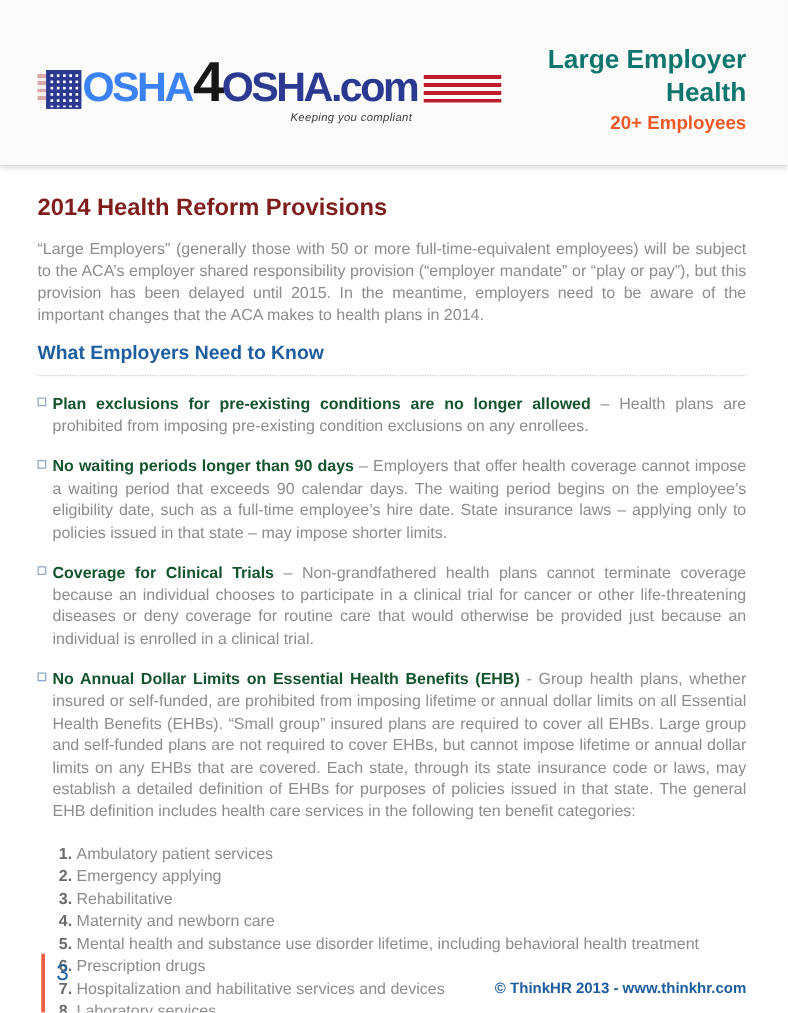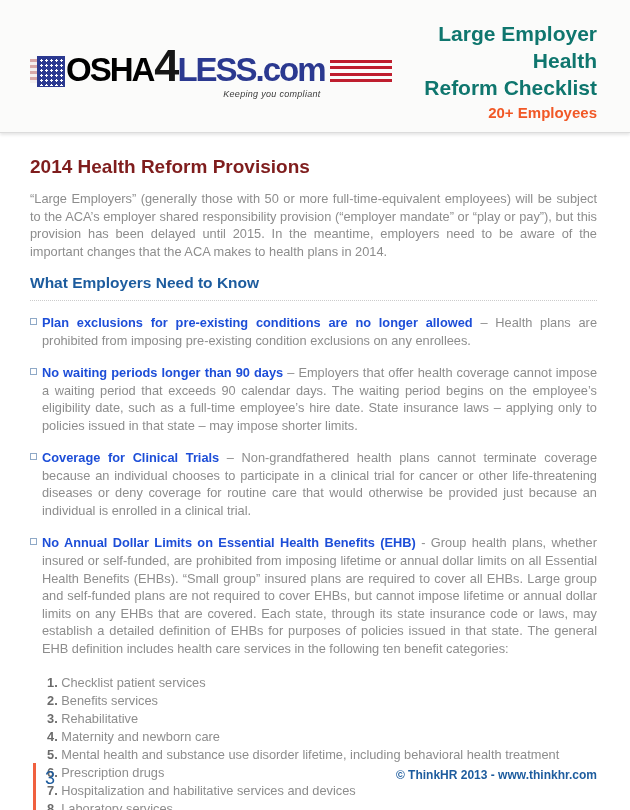--- a/index.html
+++ b/index.html
@@ -35,21 +35,21 @@
   .flag-stars {
     width: 28px; height: 31px;
     background-color: #2b3990;
     background-image: radial-gradient(circle, #ffffff 1px, rgba(255,255,255,0) 1.4px);
     background-size: 5px 5px;
     background-position: 1px 1px;
     border: 1px solid #2b3990;
   }
   .logo-main { display: flex; flex-direction: column; margin-left: 1px; }
   .logo-words { display: flex; align-items: baseline; line-height: 1; }
-  .logo-osha  { color: #000000; font-size: 33px; font-weight: bold; letter-spacing: -2px; }
+  .logo-osha  { color: #3b82f6; font-size: 33px; font-weight: bold; letter-spacing: -2px; }
   .logo-four  { color: #161616; font-size: 45px; font-weight: bold; letter-spacing: -2px; margin: 0 0 0 1px; }
   .logo-less  { color: #2b3990; font-size: 33px; font-weight: bold; letter-spacing: -2px; }
   .logo-tagline {
     align-self: flex-end;
     font-size: 9px; color: #3a3a3a; font-style: italic;
     margin: 1px 4px 0 0; letter-spacing: 0.3px;
   }
   .flag-stripes-right {
     width: 62px; height: 22px; margin-left: 5px;
     background: repeating-linear-gradient(to bottom, #bf1e2e 0 3.2px, #fbfbfa 3.2px 6.3px);
@@ -76,21 +76,21 @@
     margin-bottom: 15px;
     color: #8d8d8d; font-size: 12.8px; line-height: 1.37;
     text-align: justify;
   }
   .check-item .checkbox {
     position: absolute; left: 0; top: 4px;
     width: 7px; height: 7px;
     border: 1px solid #8fa9c7;
     background: #fff;
   }
-  .check-item strong { color: #1d4ed8; }
+  .check-item strong { color: #14532d; }
 
   ol.ehb-list {
     list-style: none;
     counter-reset: ehb;
     margin: 17px 0 0 17px;
     color: #8d8d8d; font-size: 12.8px;
   }
   ol.ehb-list li { counter-increment: ehb; line-height: 18px; }
   ol.ehb-list li::before {
     content: counter(ehb) ". ";
@@ -102,66 +102,65 @@
     position: absolute; left: 0; right: 0; bottom: 0;
     height: 47px;
     padding: 5px 33px 0 33px;
     display: flex; justify-content: space-between; align-items: flex-start;
   }
   .footer-accent-bar {
     position: absolute; left: 33px; top: 0; bottom: 0;
     width: 3px; background: #f0603f;
   }
   .page-number { color: #1d5c9e; font-size: 18px; margin-left: 12px; }
-  .copyright { color: #1d5c9e; font-size: 12px; font-weight: bold; margin-top: 0; }
+  .copyright { color: #1d5c9e; font-size: 12px; font-weight: bold; margin-top: 15px; }
   .copyright .website { color: #1d5c9e; text-decoration: none; }
 </style>
 </head>
 <body>
 
 <div class="page">
 
   <header class="page-header">
     <div class="logo">
       <div class="flag-stripes-left"></div>
       <div class="flag-stars"></div>
       <div class="logo-main">
         <div class="logo-words">
           <span class="logo-osha">OSHA</span>
           <span class="logo-four">4</span>
-          <span class="logo-less">LESS.com</span>
+          <span class="logo-less">OSHA.com</span>
         </div>
         <div class="logo-tagline">Keeping you compliant</div>
       </div>
       <div class="flag-stripes-right"></div>
     </div>
     <div class="header-titles">
       <div class="doc-title">
         <div>Large Employer Health</div>
-        <div>Reform Checklist</div>
       </div>
       <div class="doc-subtitle">20+ Employees</div>
     </div>
   </header>
 
   <main class="content">
     <h1 class="section-title">2014 Health Reform Provisions</h1>
     <p class="intro">“Large Employers” (generally those with 50 or more full-time-equivalent employees) will be subject to the ACA’s employer shared responsibility provision (“employer mandate” or “play or pay”), but this provision has been delayed until 2015.  In the meantime, employers need to be aware of the important changes that the ACA makes to health plans in 2014.</p>
     <h2 class="subsection-title">What Employers Need to Know</h2>
 
     <div id="checklist">
         <div class="check-item"><span class="checkbox"></span><strong>Plan exclusions for pre-existing conditions are no longer allowed</strong> – <span>Health plans are prohibited from imposing pre-existing condition exclusions on any enrollees.</span></div>
         <div class="check-item"><span class="checkbox"></span><strong>No waiting periods longer than 90 days</strong> – <span>Employers that offer health coverage cannot impose a waiting period that exceeds 90 calendar days.  The waiting period begins on the employee’s eligibility date, such as a full-time employee’s hire date.  State insurance laws – applying only to policies issued in that state – may impose shorter limits.</span></div>
         <div class="check-item"><span class="checkbox"></span><strong>Coverage for Clinical Trials</strong> – <span>Non-grandfathered health plans cannot terminate coverage because an individual chooses to participate in a clinical trial for cancer or other life-threatening diseases or deny coverage for routine care that would otherwise be provided just because an individual is enrolled in a clinical trial.</span></div>
         <div class="check-item"><span class="checkbox"></span><strong>No Annual Dollar Limits on Essential Health Benefits (EHB)</strong> - <span>Group health plans, whether insured or self-funded, are prohibited from imposing lifetime or annual dollar limits on all Essential Health Benefits (EHBs). “Small group” insured plans are required to cover all EHBs.  Large group and self-funded plans are not required to cover EHBs, but cannot impose lifetime or annual dollar limits on any EHBs that are covered.  Each state, through its state insurance code or laws, may establish a detailed definition of EHBs for purposes of policies issued in that state.  The general EHB definition includes health care services in the following ten benefit categories:</span></div>
       </div>
 
     <ol class="ehb-list" id="ehb-list">
-        <li>Checklist patient services</li>
-        <li>Benefits services</li>
+        <li>Ambulatory patient services</li>
+        <li>Emergency applying</li>
         <li>Rehabilitative</li>
         <li>Maternity and newborn care</li>
         <li>Mental health and substance use disorder lifetime, including behavioral health treatment</li>
         <li>Prescription drugs</li>
         <li>Hospitalization and habilitative services and devices</li>
         <li>Laboratory services</li>
       </ol>
   </main>
 
   <footer class="page-footer">

